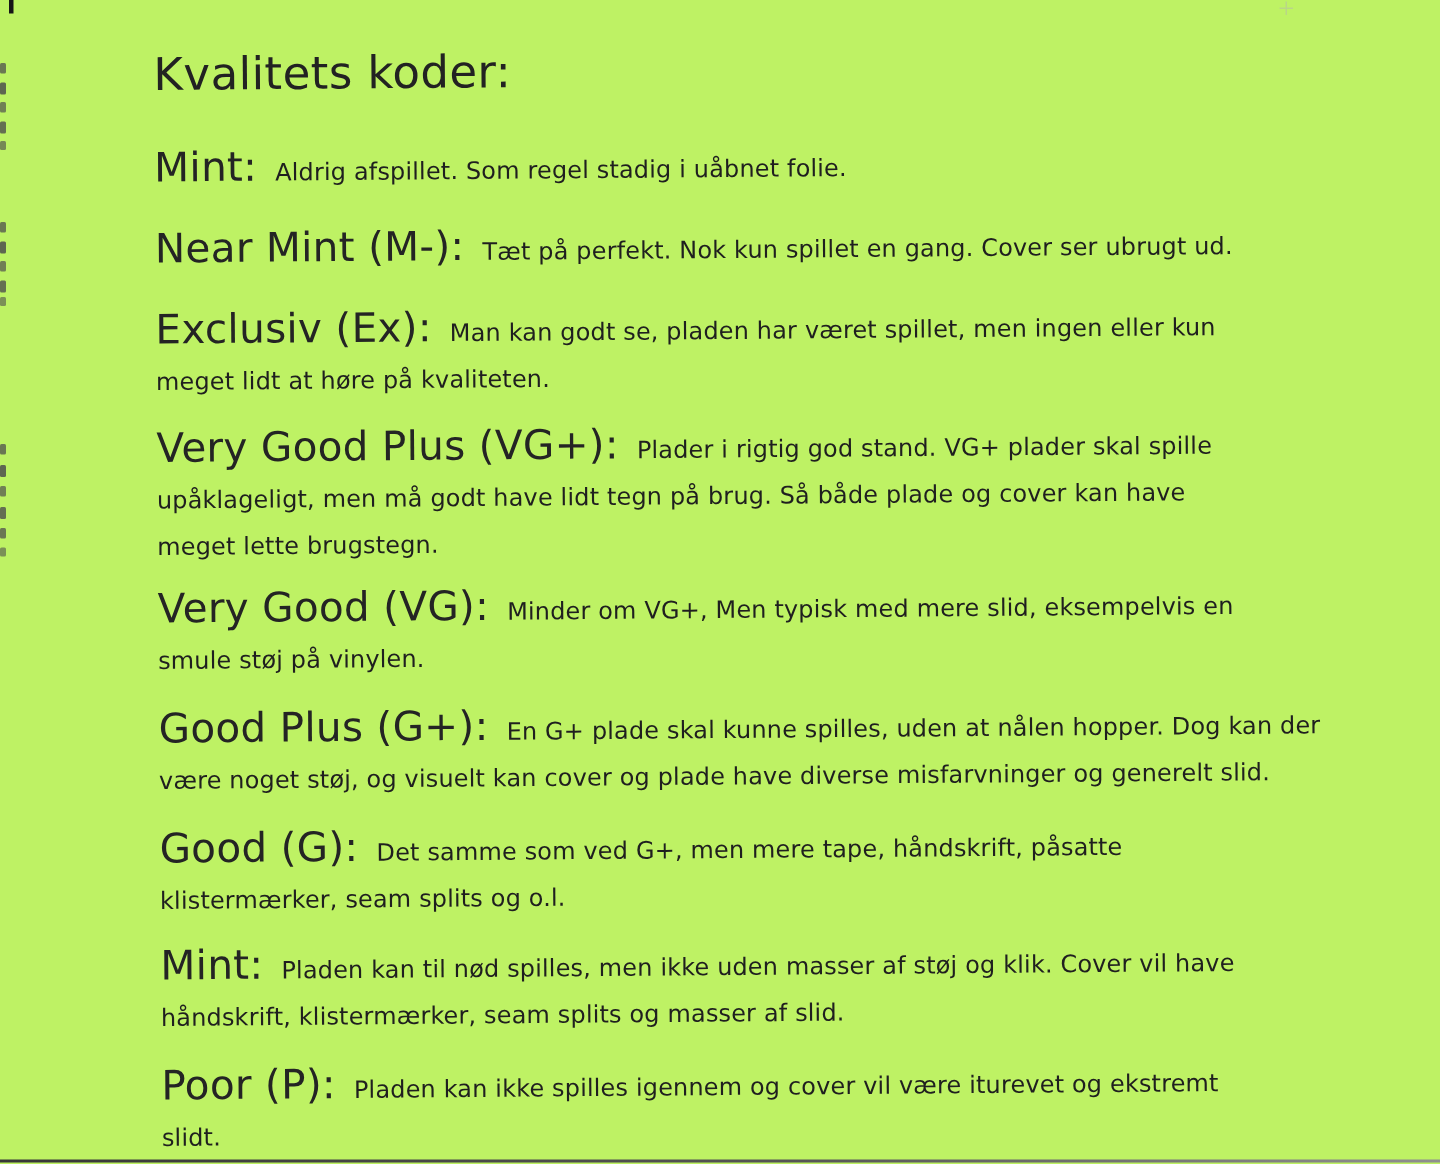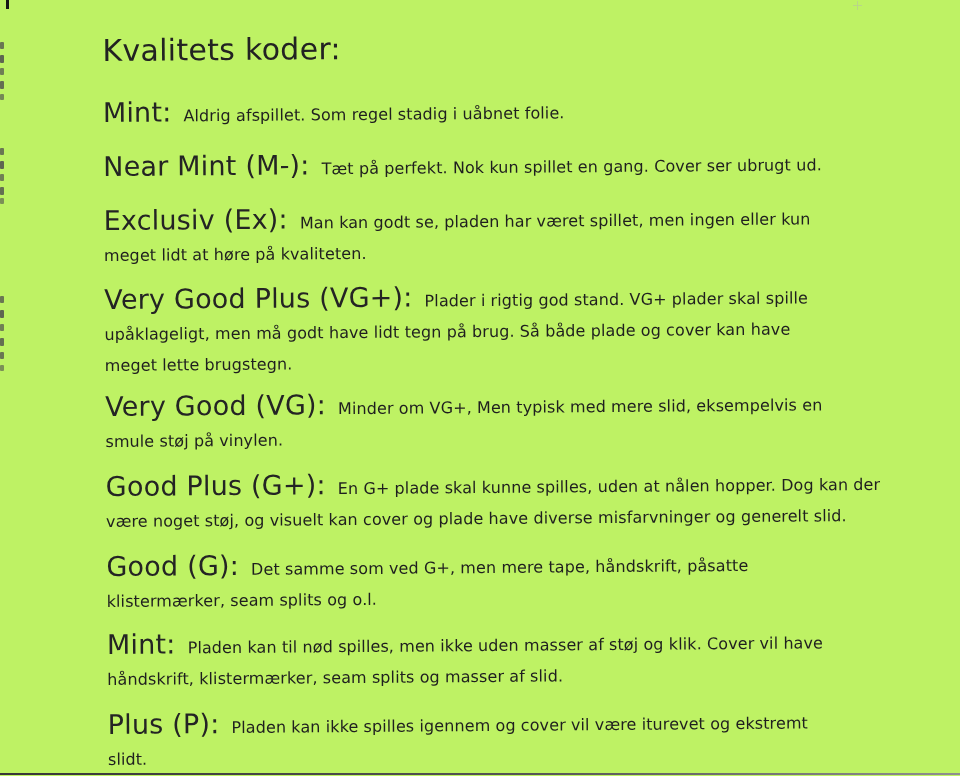--- a/index.html
+++ b/index.html
@@ -174,21 +174,21 @@
 
     <div class="section" style="top:626px">
       <div class="first-line">
         <span class="term">Mint:</span><span class="desc">Pladen kan til nød spilles, men ikke uden masser af støj og klik. Cover vil have</span>
       </div>
       <div class="desc cont">håndskrift, klistermærker, seam splits og masser af slid.</div>
     </div>
 
     <div class="section" style="top:706px">
       <div class="first-line">
-        <span class="term">Plus (P):</span><span class="desc">Pladen kan ikke spilles igennem og cover vil være iturevet og ekstremt</span>
+        <span class="term">Poor (P):</span><span class="desc">Pladen kan ikke spilles igennem og cover vil være iturevet og ekstremt</span>
       </div>
       <div class="desc cont">slidt.</div>
     </div>
 
   </div>
 
   <div class="bottom-line"></div>
 </div>
 
 </body></html>

